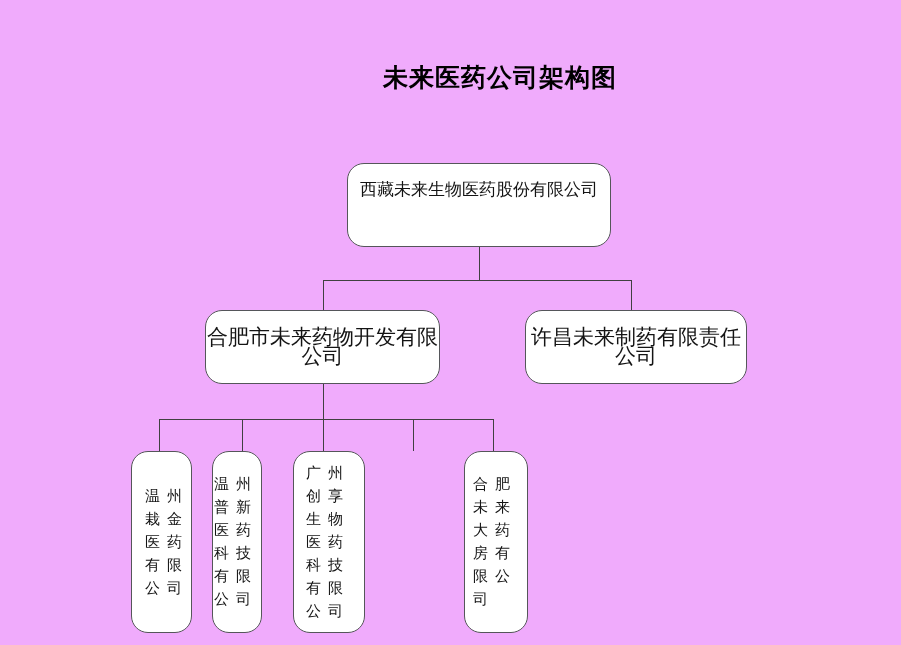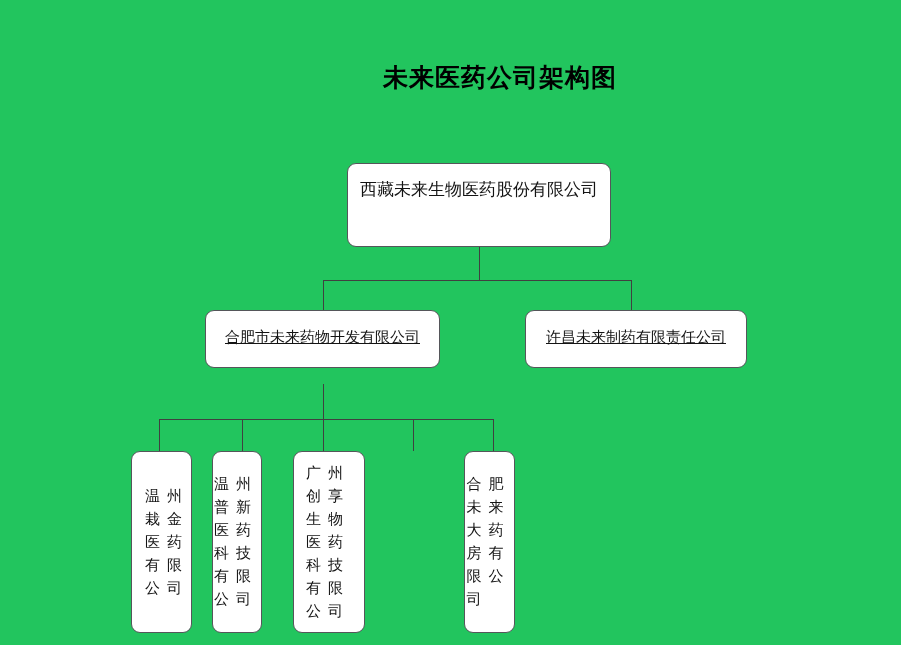--- a/index.html
+++ b/index.html
@@ -4,21 +4,21 @@
 <style>
   html, body {
     margin: 0;
     padding: 0;
     background: #ffffff;
   }
   #canvas {
     position: relative;
     width: 901px;
     height: 645px;
-    background: #22c55e;
+    background: #f0abfc;
     font-family: "Liberation Serif", "DejaVu Serif", serif;
     color: #141414;
     overflow: hidden;
   }
   .chart-title {
     position: absolute;
     left: 383px;
     top: 62px;
     width: 240px;
     font-family: "Liberation Sans", "DejaVu Sans", sans-serif;
@@ -26,36 +26,35 @@
     font-size: 25px;
     line-height: 30px;
     letter-spacing: 1px;
     color: #000000;
     white-space: nowrap;
   }
   .node {
     position: absolute;
     box-sizing: border-box;
     border: 1px solid #55565a;
-    border-radius: 9px;
+    border-radius: 17px;
     background: #ffffff;
     text-align: center;
   }
   .node-root {
     left: 347px; top: 163px; width: 264px; height: 84px;
     padding-top: 15px;
     font-size: 17px;
     line-height: 21px;
   }
   .node-l2 {
-    top: 310px; height: 58px;
+    top: 310px; height: 74px;
     padding-top: 17px;
-    font-size: 15px;
+    font-size: 21px;
     line-height: 19px;
-    text-decoration: underline;
   }
   .node-l2a { left: 205px; width: 235px; }
   .node-l2b { left: 525px; width: 222px; }
   .node-l3 {
     top: 451px; height: 182px;
     display: flex;
     align-items: center;
     justify-content: center;
   }
   .node-l3 .vtext {
@@ -64,21 +63,21 @@
     font-size: 15px;
     line-height: 23px;
     letter-spacing: 7px;
     word-break: break-all;
     text-align: left;
   }
   .node-l3a { left: 131px; width: 61px; justify-content: flex-end; }
   .node-l3b { left: 212px; width: 50px; }
   .node-l3c { left: 293px; width: 72px; }
   .node-l3d { left: 384px; width: 60px; }
-  .node-l3e { left: 464px; width: 51px; }
+  .node-l3e { left: 464px; width: 64px; }
   .line {
     position: absolute;
     background: #404040;
   }
 </style>
 </head>
 <body>
 
 <div id="canvas">
 

